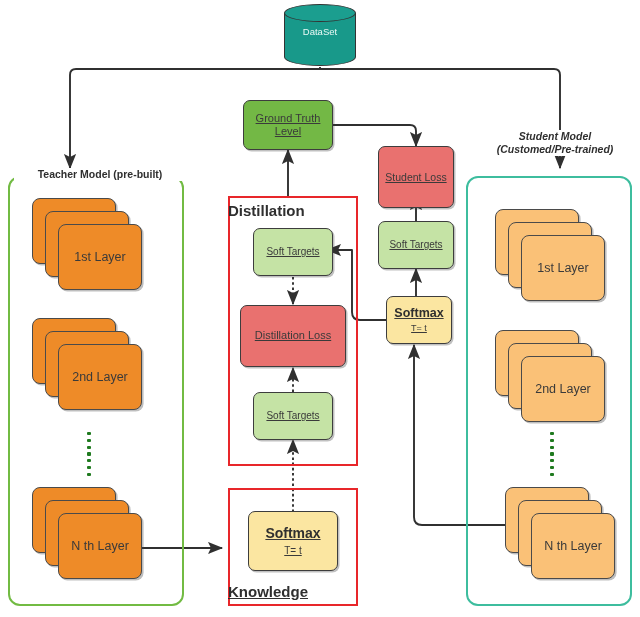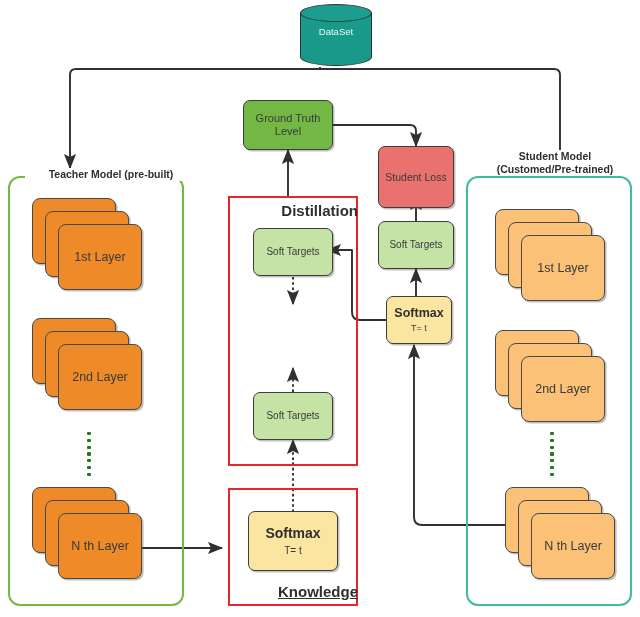--- a/index.html
+++ b/index.html
@@ -27,20 +27,21 @@
     display:flex;
     flex-direction:column;
     align-items:center;
     justify-content:center;
     text-align:center;
     border:1.6px solid #3d3d3d;
     border-radius:7px;
     color:#3a3a3a;
     line-height:1.22;
     box-shadow:1.5px 1.5px 0 rgba(60,60,60,0.32);
+    text-decoration:underline;
   }
   .lbl{ display:block; }
 
   
   .group-frame{
     position:absolute;
     box-sizing:border-box;
     border-width:2.4px;
     border-style:solid;
     border-radius:12px;
@@ -63,21 +64,21 @@
     position:absolute;
     box-sizing:border-box;
     border:2px solid #e8262a;
     background:transparent;
   }
   .sec-title{
     position:absolute;
     color:#2f2f2f;
     font-weight:bold;
     font-size:15px;
-    text-align:right;
+    text-align:left;
     white-space:nowrap;
   }
 
   
   .stack{ position:absolute; }
   .stack .card{
     position:absolute;
     box-sizing:border-box;
     border:1.6px solid #4a4a4a;
     border-radius:8px;
@@ -185,29 +186,29 @@
       <path d="M140,548 L222,548" marker-end="url(#arrow)"></path>
     </g>
 
     <g fill="none" stroke="#303030" stroke-width="1.9" stroke-dasharray="2.6 2.6">
       <path d="M293,277 L293,304" marker-end="url(#arrowdot)"></path>
       <path d="M293,392 L293,368" marker-end="url(#arrowdot)"></path>
       <path d="M293,512 L293,440" marker-end="url(#arrowdot)"></path>
     </g>
   </svg>
 
-  <div id="dataset-cylinder" style="left:284px; top:4px; width:72px; height:49px;margin-left:16px;">
+  <div id="dataset-cylinder" style="left:284px; top:4px; width:72px; height:49px;">
     <div class="cyl-bot"></div>
     <div class="cyl-body"></div>
     <div class="cyl-top"></div>
     <div class="cyl-label">DataSet</div>
   </div>
 
   <div class="group-frame" style="left:8px; top:176px; width:176px; height:430px; border-color:#72bb43;"></div>
-  <div class="group-title" style="left:25px; top:168px; width:164px;">Teacher Model (pre-built)</div>
+  <div class="group-title" style="left:14px; top:168px; width:164px;">Teacher Model (pre-built)</div>
 
   <div class="stack" style="left:32px; top:198px; width:110px; height:96px;">
     <div class="card" style="left:0;top:0;width:84px;height:66px;background:#ee8b28;"></div>
     <div class="card" style="left:13px;top:13px;width:84px;height:66px;background:#ee8b28;"></div>
     <div class="card front" style="left:26px;top:26px;width:84px;height:66px;background:#ee8b28;">1st Layer</div>
   </div>
 
   <div class="stack" style="left:32px; top:318px; width:110px; height:96px;">
     <div class="card" style="left:0;top:0;width:84px;height:66px;background:#ee8b28;"></div>
     <div class="card" style="left:13px;top:13px;width:84px;height:66px;background:#ee8b28;"></div>
@@ -224,21 +225,21 @@
       <i></i>
   </div>
 
   <div class="stack" style="left:32px; top:487px; width:110px; height:96px;">
     <div class="card" style="left:0;top:0;width:84px;height:66px;background:#ee8b28;"></div>
     <div class="card" style="left:13px;top:13px;width:84px;height:66px;background:#ee8b28;"></div>
     <div class="card front" style="left:26px;top:26px;width:84px;height:66px;background:#ee8b28;">N th Layer</div>
   </div>
 
   <div class="group-frame" style="left:466px; top:176px; width:166px; height:430px; border-color:#3dbd9e;"></div>
-  <div class="group-title" style="left:476px; top:150px; width:150px;">Student Model
+  <div class="group-title" style="left:476px; top:130px; width:150px;font-style:italic;">Student Model
 (Customed/Pre-trained)</div>
 
   <div class="stack" style="left:495px; top:209px; width:110px; height:96px;">
     <div class="card" style="left:0;top:0;width:84px;height:66px;background:#fac177;"></div>
     <div class="card" style="left:13px;top:13px;width:84px;height:66px;background:#fac177;"></div>
     <div class="card front" style="left:26px;top:26px;width:84px;height:66px;background:#fac177;">1st Layer</div>
   </div>
 
   <div class="stack" style="left:495px; top:330px; width:110px; height:96px;">
     <div class="card" style="left:0;top:0;width:84px;height:66px;background:#fac177;"></div>
@@ -263,20 +264,24 @@
   </div>
 
   <div class="sec-frame" style="left:228px; top:196px; width:130px; height:270px;"></div>
   <div class="sec-title" style="left:228px; top:202px; width:130px;">Distillation</div>
 
   <div class="node" style="left:253px; top:228px; width:80px; height:48px;
               background:#c5e3a5; font-size:10px;">
     <span class="lbl">Soft Targets</span>
   </div>
 
+  <div class="node" style="left:240px; top:305px; width:106px; height:62px;
+              background:#e9716f; font-size:11px;">
+    <span class="lbl">Distillation Loss</span>
+  </div>
 
   <div class="node" style="left:253px; top:392px; width:80px; height:48px;
               background:#c5e3a5; font-size:10px;">
     <span class="lbl">Soft Targets</span>
   </div>
 
   <div class="sec-frame" style="left:228px; top:488px; width:130px; height:118px;"></div>
   <div class="sec-title" style="left:228px; top:583px; width:130px;text-decoration:underline;">Knowledge</div>
 
   <div class="node" style="left:248px; top:511px; width:90px; height:60px;

